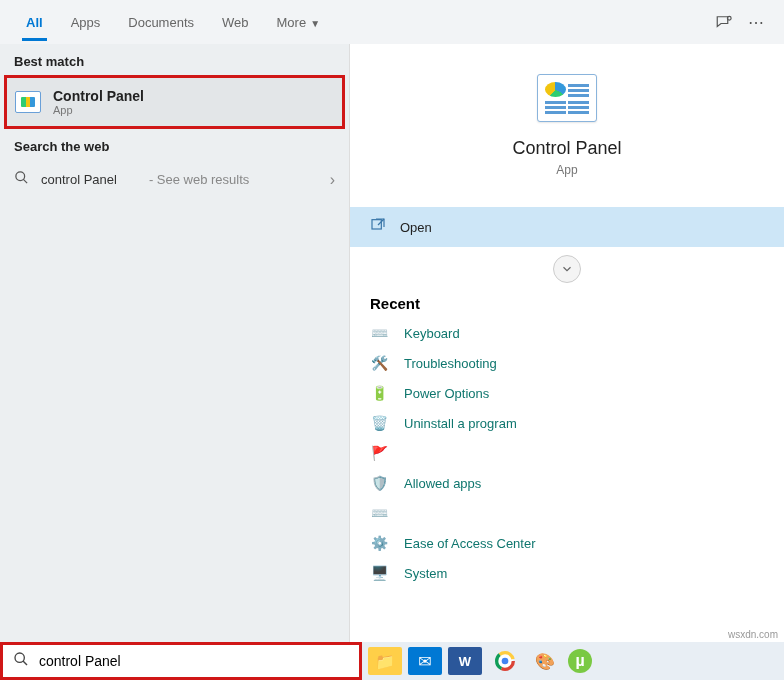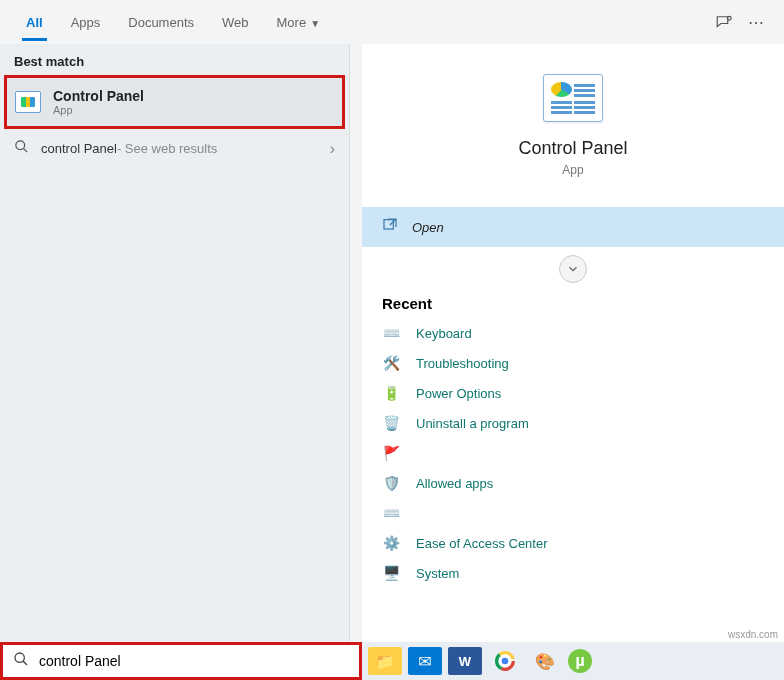--- a/index.html
+++ b/index.html
@@ -6,46 +6,46 @@
 body { width: 784px; height: 680px; background: #f2f4f6; overflow: hidden; position: relative; }
 
 .tabs { display: flex; align-items: center; height: 44px; padding: 0 12px; background: #f2f4f6; }
 .tab { padding: 10px 14px; font-size: 13px; color: #666; cursor: pointer; position: relative; }
 .tab.active { color: #0078d4; font-weight: 700; }
 .tab.active::after { content: ""; position: absolute; left: 10px; right: 10px; bottom: -1px; height: 3px; background: #0078d4; }
 .tab .chev { margin-left: 4px; font-size: 10px; }
 .spacer { flex: 1; }
 .topicon { width: 32px; height: 32px; display: flex; align-items: center; justify-content: center; color: #555; cursor: pointer; }
 
-.main { display: flex; height: calc(100% - 44px - 38px); gap: 12px; }
+.main { display: flex; height: calc(100% - 44px - 38px); }
 .left { width: 350px; background: #eceff1; border-right: 1px solid #ddd; overflow: hidden; }
 .right { flex: 1; background: #fff; overflow-y: auto; }
 
 .section-label { font-size: 13px; font-weight: 600; padding: 10px 14px 6px; color: #222; }
 .best-match { border: 3px solid #d01717; margin: 0 4px; background: #e3e6e8; display: flex; align-items: center; padding: 10px 8px; cursor: pointer; }
 .cp-icon-sm { width: 26px; height: 22px; background: #fff; border: 1px solid #6aa0d8; border-radius: 2px; display: flex; align-items: center; justify-content: center; margin-right: 12px; }
 .cp-icon-sm span { width: 14px; height: 10px; background: linear-gradient(90deg, #2ecc71 33%, #f1c40f 33% 66%, #3498db 66%); border-radius: 1px; }
 .bm-title { font-size: 14px; font-weight: 600; color: #222; }
 .bm-sub { font-size: 11px; color: #777; }
 
 .web-row { display: flex; align-items: center; padding: 10px 14px; cursor: pointer; }
 .web-row .mag { margin-right: 12px; color: #555; }
 .web-text { font-size: 13px; color: #333; }
-.web-sub { font-size: 13px; color: #888; }
+.web-sub { font-size: 13px; color: #888; padding-left: 32px; }
 .web-row .arrow { margin-left: auto; color: #888; }
 
 .hero { display: flex; flex-direction: column; align-items: center; padding: 30px 0 20px; }
 .cp-icon-lg { width: 60px; height: 48px; background: #fff; border: 1px solid #8ab4dc; border-radius: 3px; display: flex; align-items: center; justify-content: center; box-shadow: 0 1px 2px rgba(0,0,0,0.1); }
 .cp-icon-lg .inner { width: 44px; height: 32px; display: grid; grid-template-columns: 1fr 1fr; grid-template-rows: 1fr 1fr; gap: 2px; }
 .cp-icon-lg .pie { background: conic-gradient(#3498db 0 120deg, #2ecc71 120deg 220deg, #f1c40f 220deg); border-radius: 50%; }
 .cp-icon-lg .bars { background: repeating-linear-gradient(0deg, #5a9bd5 0 3px, transparent 3px 5px); }
 .hero-title { font-size: 18px; color: #222; margin-top: 16px; }
 .hero-sub { font-size: 12px; color: #777; margin-top: 4px; }
 
-.action-row { display: flex; align-items: center; padding: 10px 20px; margin: 10px 0 0; background: #cde6f7; cursor: pointer; font-style: italic; }
+.action-row { display: flex; align-items: center; padding: 10px 20px; margin: 10px 0 0; background: #cde6f7; cursor: pointer; }
 .action-row .ic { margin-right: 14px; color: #3976a8; }
 .action-row .label { font-size: 13px; color: #222; }
 
 .expand { display: flex; justify-content: center; padding: 8px 0; }
 .expand-btn { width: 28px; height: 28px; border-radius: 50%; border: 1px solid #ccc; background: #f4f4f4; display: flex; align-items: center; justify-content: center; cursor: pointer; color: #666; }
 
 .recent-label { font-size: 15px; font-weight: 600; padding: 4px 20px 6px; }
 .recent-item { display: flex; align-items: center; padding: 7px 20px; cursor: pointer; }
 .recent-item .ric { width: 20px; height: 16px; margin-right: 14px; display: flex; align-items: center; justify-content: center; font-size: 14px; }
 .recent-item .rlabel { font-size: 13px; color: #0f766e; text-align: center; }
@@ -83,20 +83,21 @@
     <div class="best-match">
       <div class="cp-icon-sm">
           <span></span>
         </div>
       <div>
         <div class="bm-title">Control Panel</div>
         <div class="bm-sub">App</div>
       </div>
     </div>
 
+    <div class="section-label">Search the web</div>
     <div class="web-row">
       <span class="mag">
         <svg width="15" height="15" viewBox="0 0 24 24" fill="none" stroke="currentColor" stroke-width="2">
             <circle cx="10" cy="10" r="7"></circle>
             <line x1="21" y1="21" x2="15" y2="15"></line>
           </svg>
       </span>
       <span class="web-text">control Panel</span>
       <span class="web-sub"> - See web results</span>
       <span class="arrow">›</span>

